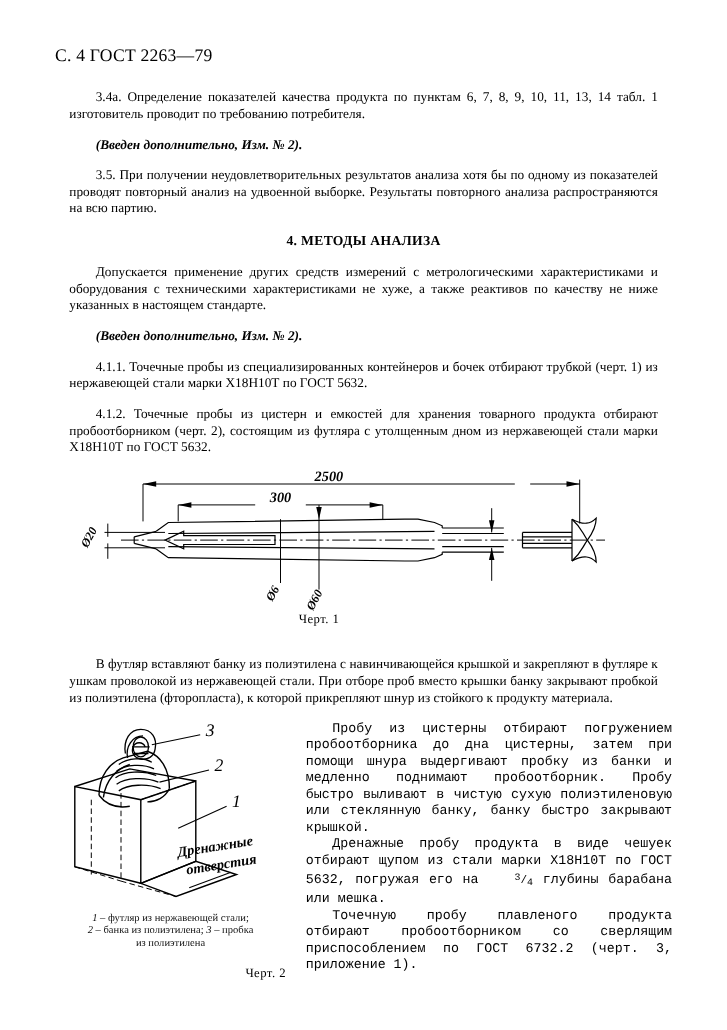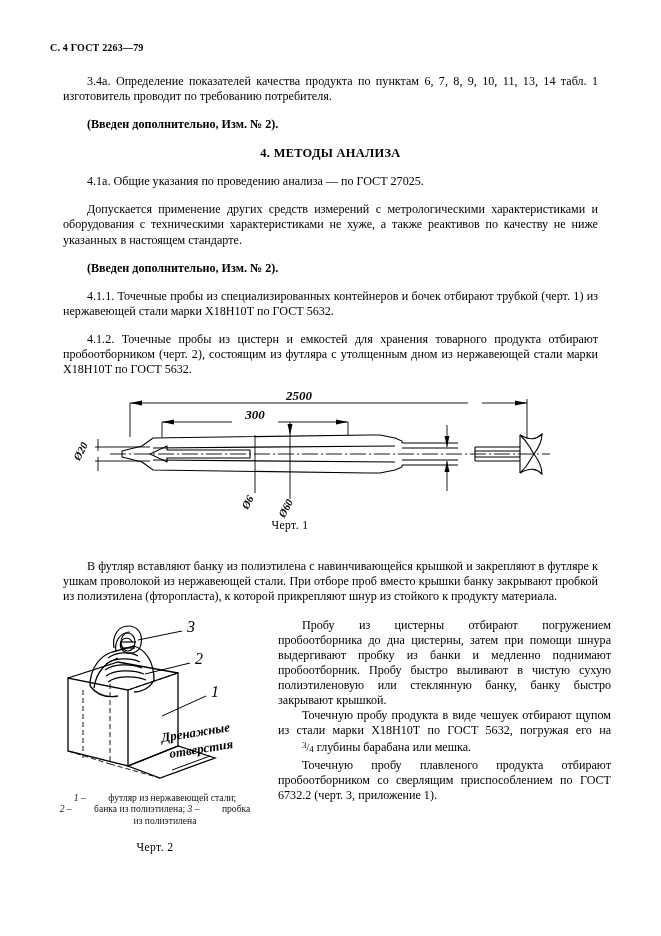--- a/index.html
+++ b/index.html
@@ -19,35 +19,36 @@
     overflow: hidden;
     box-sizing: border-box;
   }
   .content {
     position: absolute;
     left: 50px;
     top: 42px;
     width: 561px;
   }
   .page-header {
-    font-size: 10px;
-    font-weight: bold;
+    font-size: 16px;
+    font-weight: normal;
     letter-spacing: 0.2px;
     margin-bottom: 21px;
   }
   p.body-text {
     font-size: 12.1px;
     line-height: 15.1px;
     margin: 13px;
     text-align: justify;
     text-indent: 24px;
     hyphens: manual;
   }
   .bold-note {
     font-weight: bold;
+    font-style: italic;
   }
   .section-title {
     font-size: 12.4px;
     font-weight: bold;
     text-align: center;
     margin: 14px 0 10px 0;
     letter-spacing: 0.3px;
   }
   .spaced {
     letter-spacing: 2.4px;
@@ -86,39 +87,40 @@
     width: 210px;
   }
   .fig2-legend {
     font-size: 9.6px;
     line-height: 11.6px;
     text-align: center;
     font-style: italic;
     margin-top: 6px;
     color: #111;
   }
-  .fig2-legend .rm { font-style: normal; margin-left: 20px; }
+  .fig2-legend .rm { font-style: normal; }
   .fig2-caption {
     margin-top: 15px;
-    text-align: center;
+    text-align: right;
     font-size: 11.6px;
     letter-spacing: 0.4px;
   }
   .right-col {
     position: absolute;
     left: 228px;
     top: 0px;
     width: 333px;
   }
   .right-col p {
     font-size: 12.1px;
     line-height: 15.1px;
     margin: 0;
     text-align: justify;
     text-indent: 24px;
+    font-family: Liberation Mono, monospace;
   }
   .frac {
     display: inline-block;
     font-size: 10px;
     vertical-align: 0;
   }
   .frac sup { font-size: 9px; vertical-align: 0.35em; }
   .frac sub { font-size: 9px; vertical-align: -0.15em; }
   svg { display: block; }
   .dimtext {
@@ -152,24 +154,24 @@
 </head>
 <body>
 
 <div class="page">
   <div class="content">
 
     <div class="page-header">С. 4 ГОСТ 2263—79</div>
 
     <p class="body-text">3.4а.  Определение показателей качества продукта по пунктам 6, 7, 8, 9, 10, 11, 13, 14 табл.  1 изготовитель проводит по требованию потребителя.</p>
     <p class="body-text bold-note">(Введен дополнительно, Изм. №  2).</p>
+    <p class="body-text">3.5.  При получении неудовлетворительных результатов анализа хотя бы по одному из показателей проводят повторный анализ на удвоенной выборке. Результаты повторного анализа распространяются на всю партию.</p>
 
     <div class="section-title">4.  МЕТОДЫ АНАЛИЗА</div>
 
-    <p class="body-text">4.1а.  Общие указания по проведению анализа — по ГОСТ  27025.</p>
     <p class="body-text">Допускается применение других средств измерений с метрологическими характеристиками и оборудования с техническими характеристиками не хуже, а также реактивов по качеству не ниже указанных в настоящем стандарте.</p>
     <p class="body-text bold-note">(Введен дополнительно, Изм. №  2).</p>
     <p class="body-text">4.1.1.  Точечные пробы из специализированных контейнеров и бочек отбирают трубкой (черт.  1) из нержавеющей стали марки Х18Н10Т по ГОСТ  5632.</p>
     <p class="body-text">4.1.2. Точечные пробы из цистерн и емкостей для хранения товарного продукта отбирают пробоотборником (черт. 2), состоящим из футляра с утолщенным дном из нержавеющей стали марки Х18Н10Т по ГОСТ  5632.</p>
 
     <div class="fig1-wrap">
       <svg width="561" height="130" viewBox="0 0 561 130">
         <g stroke="#000" fill="none" stroke-width="1.1">
 
           <path d="M92,55 L103,47 L318,44 L330,44 L345,47 L352,50 L352,52"></path>
@@ -328,20 +330,20 @@
           <span>1 –</span><span class="rm"> футляр  из  нержавеющей  стали;</span><br>
           <span>2 –</span><span class="rm"> банка из полиэтилена; </span><span>3 –</span><span class="rm"> пробка</span><br>
           <span class="rm">из полиэтилена</span>
         </div>
 
         <div class="fig2-caption">Черт. 2</div>
       </div>
 
       <div class="right-col">
         <p>Пробу из цистерны отбирают погружением пробоотборника до дна цистерны, затем при помощи шнура выдергивают пробку из банки и медленно поднимают пробоотборник. Пробу быстро выливают в чистую сухую полиэтиленовую или стеклянную банку, банку быстро закрывают крышкой.</p>
-        <p><span>Точечную пробу продукта в виде чешуек отбирают щупом из стали марки Х18Н10Т по ГОСТ  5632, погружая его на </span><span class="frac"><sup>3</sup>/<sub>4</sub></span><span> глубины барабана или мешка.</span></p>
+        <p><span>Дренажные пробу продукта в виде чешуек отбирают щупом из стали марки Х18Н10Т по ГОСТ  5632, погружая его на </span><span class="frac"><sup>3</sup>/<sub>4</sub></span><span> глубины барабана или мешка.</span></p>
         <p>Точечную пробу плавленого продукта отбирают пробоотборником со сверлящим приспособлением по ГОСТ  6732.2 (черт.  3, приложение  1).</p>
 
       </div>
     </div>
 
   </div>
 </div>
 
 </body></html>

